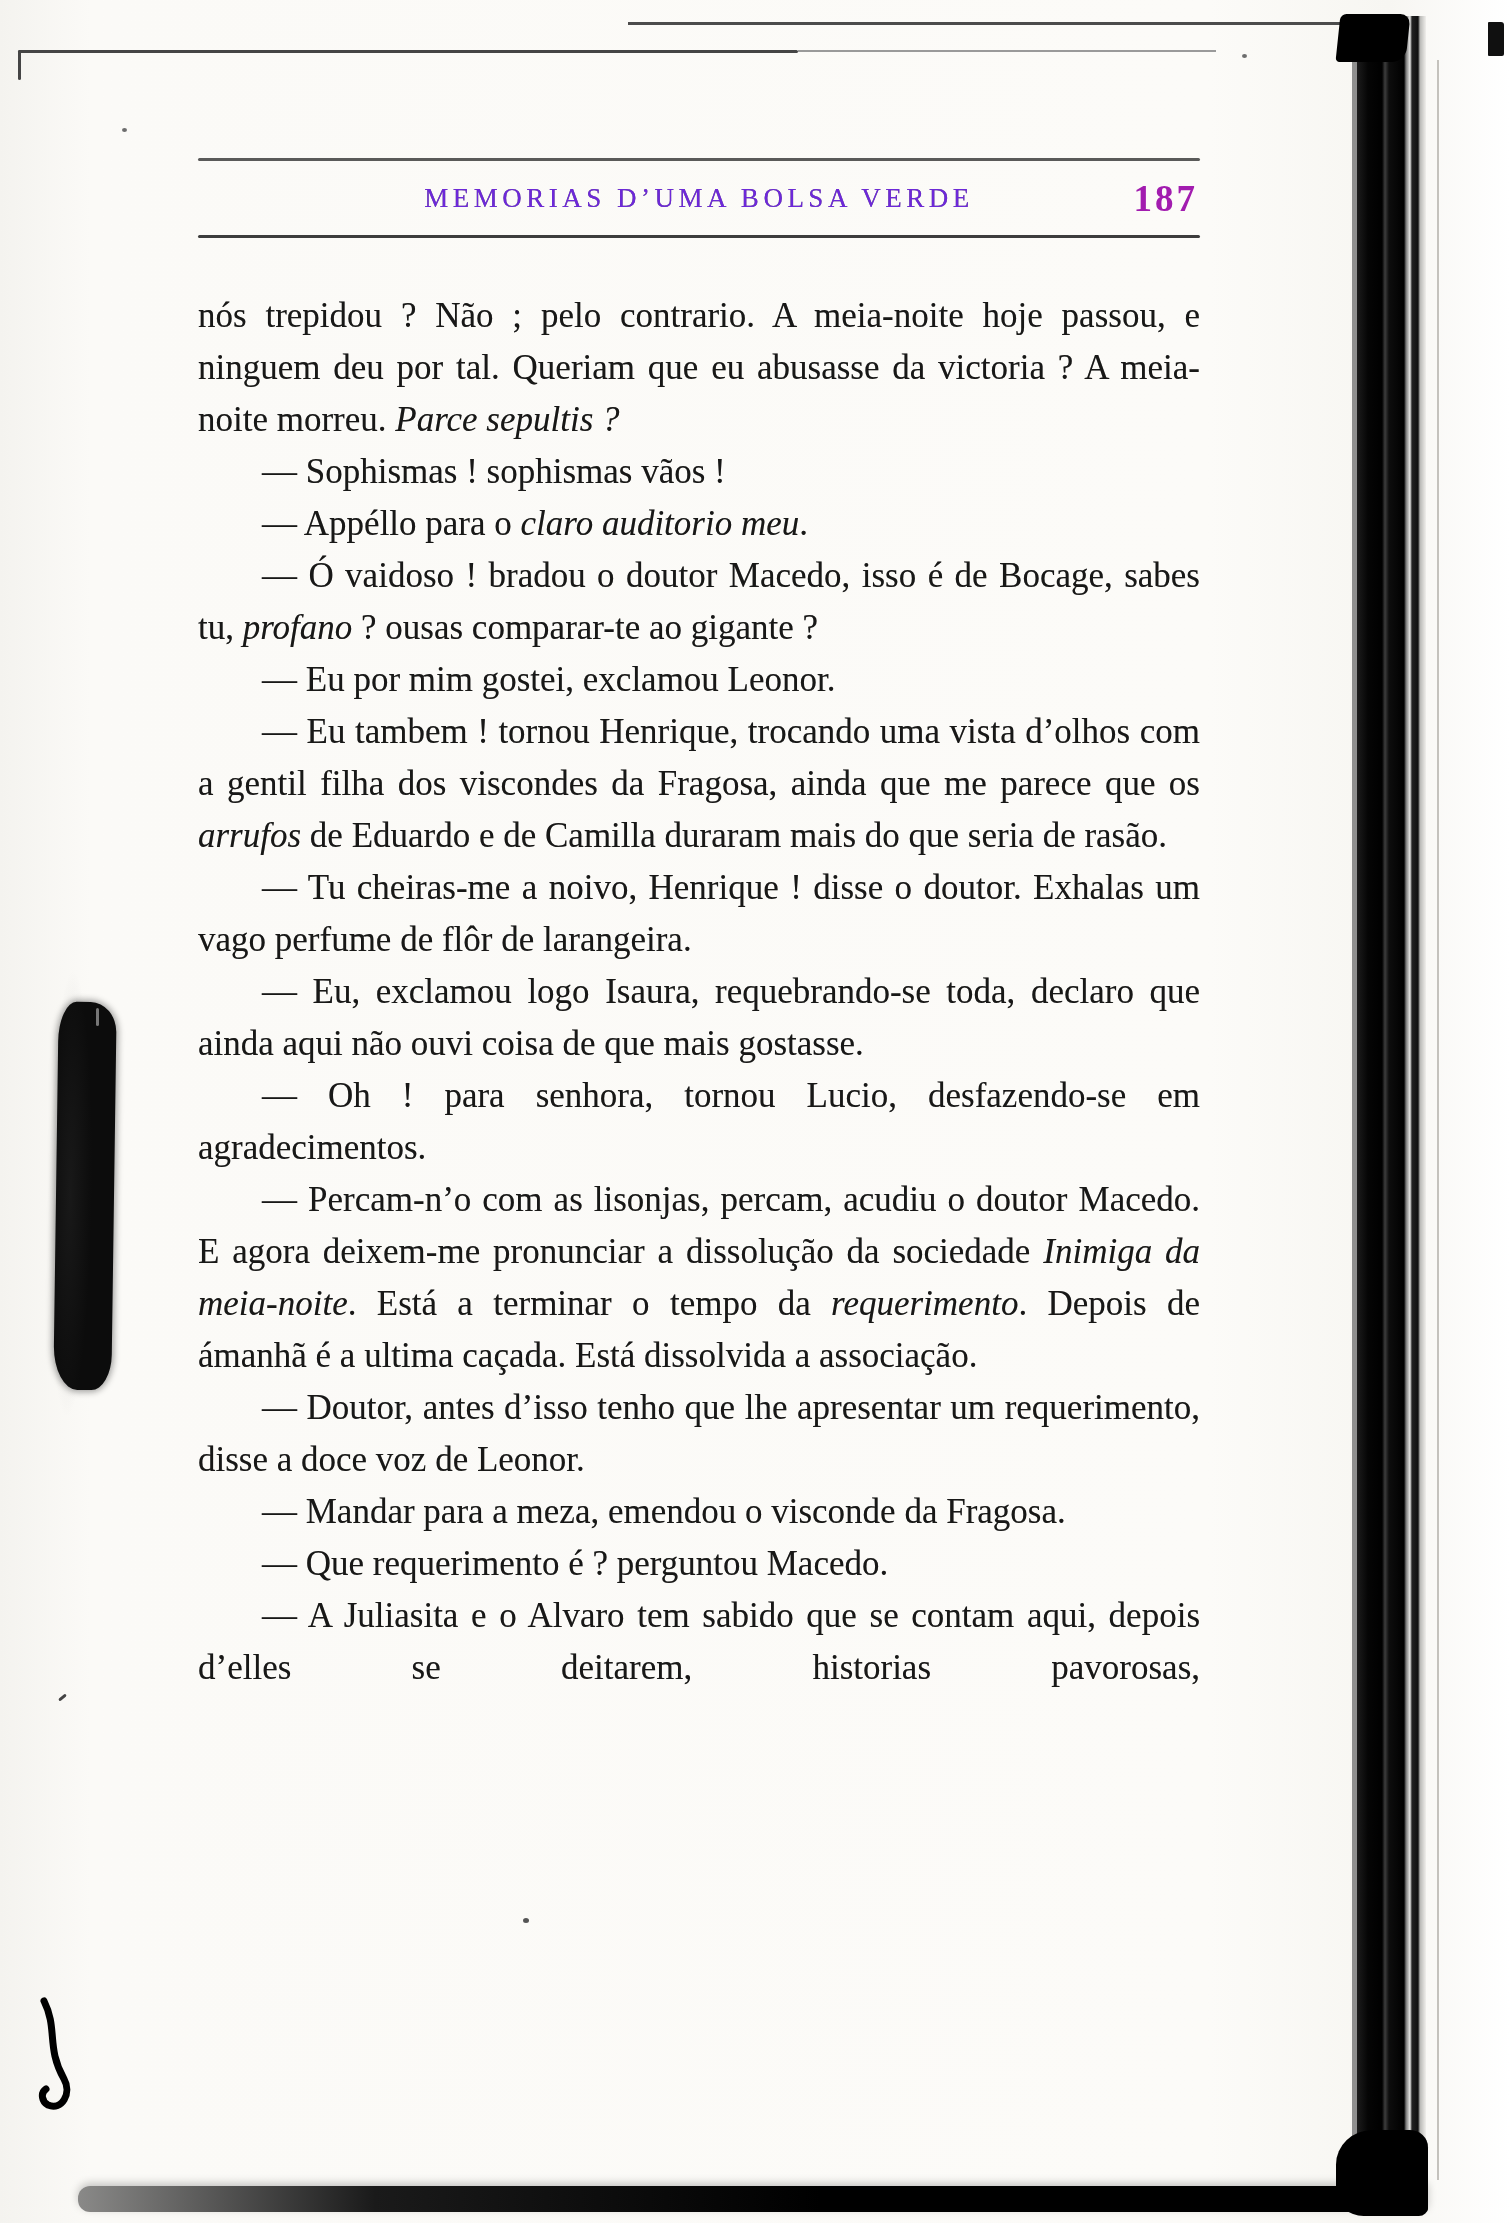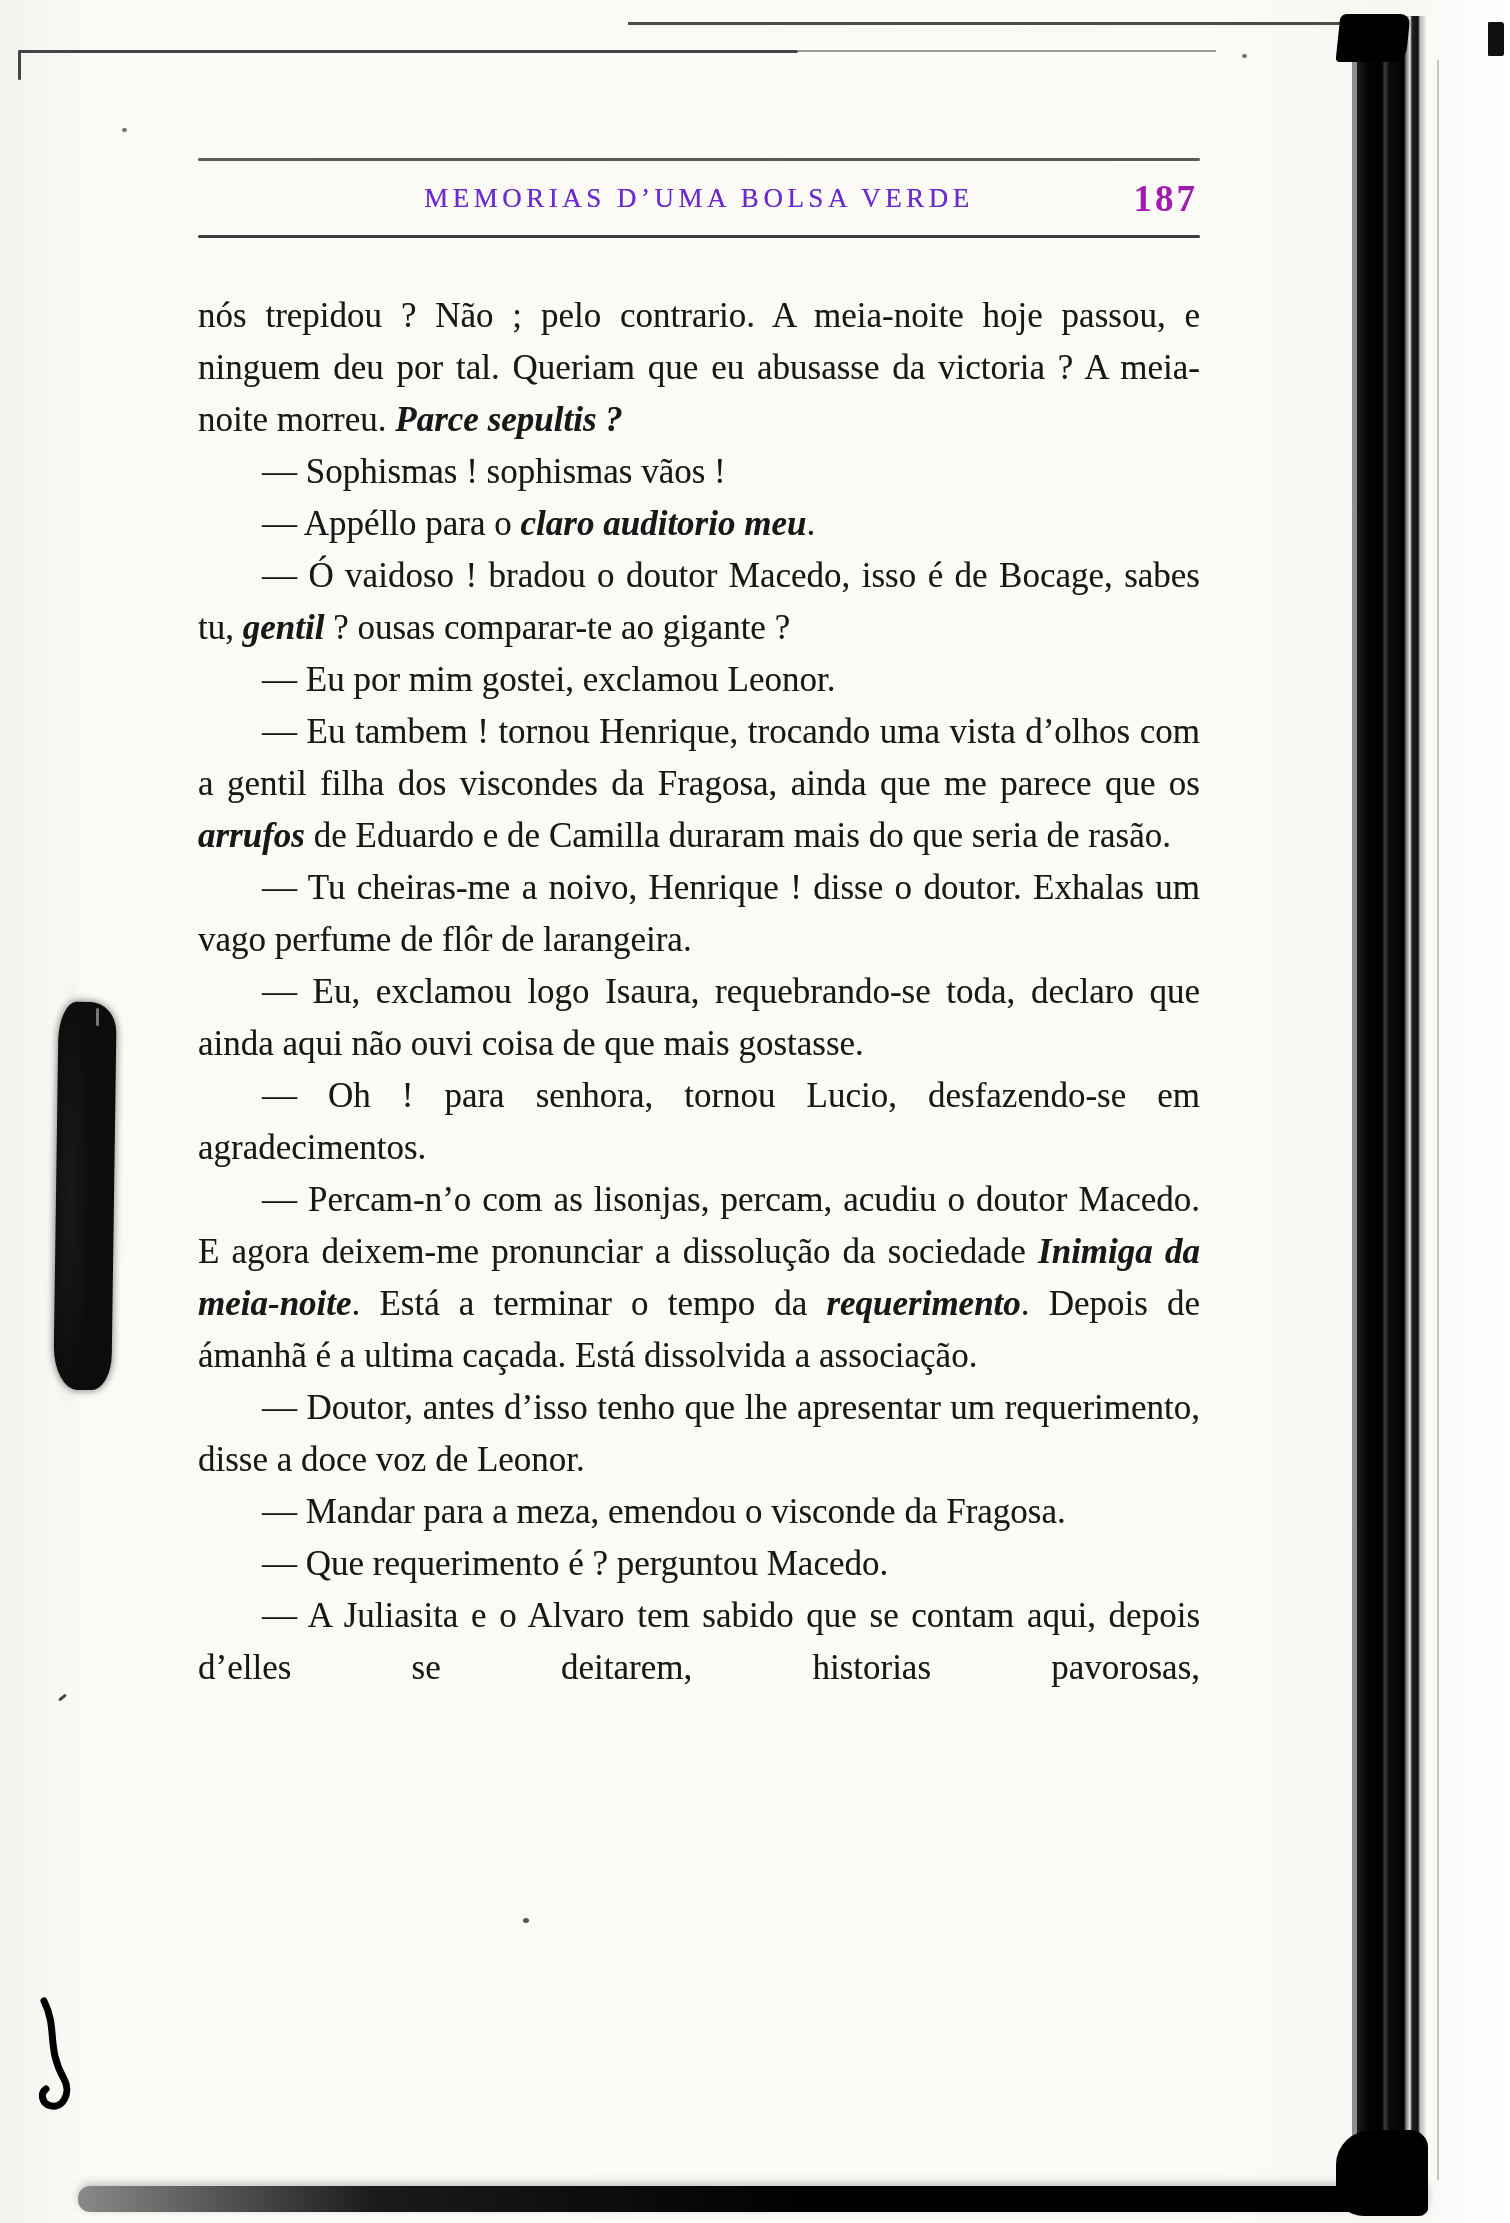--- a/index.html
+++ b/index.html
@@ -30,21 +30,21 @@
 
   
   .text-block {
     position: absolute; left: 198px; top: 290px; width: 1002px;
     font-size: 35px; line-height: 52px; text-align: justify;
     text-shadow: 0 0 0.5px rgba(0,0,0,.35);
   }
   .para { margin: 0; text-indent: 64px; }
   .para.noindent { text-indent: 0; }
   .para.justify-last { text-align-last: justify; }
-  .it { font-style: italic; font-weight: bold; }
+  .it { font-style: italic; }
 
   
   .artifact { position: absolute; }
 
   .frame-top-strong { left: 18px; top: 50px; width: 780px; height: 3px; background: #454545; border-radius: 2px; }
   .frame-top-strong::before { content: ""; position: absolute; left: 0; top: 0; width: 3px; height: 30px; background: #454545; border-radius: 2px; }
   .frame-top-faint { left: 798px; top: 50px; width: 418px; height: 2px; background: #9a9a9a; }
   .top-edge-line { left: 628px; top: 22px; width: 794px; height: 3px; background: #4c4c4c; }
 
   .gutter {
@@ -120,21 +120,21 @@
       <span class="title">MEMORIAS D’UMA BOLSA VERDE</span>
       <span class="pagenum">187</span>
     </div>
     <div class="rule"></div>
   </div>
 
   <div class="text-block">
       <p class="para noindent"><span>nós trepidou ? Não ; pelo contrario. A meia-noite hoje passou, e ninguem deu por tal. Queriam que eu abusasse da victoria ? A meia-noite morreu. </span><span class="it">Parce sepultis ?</span></p>
       <p class="para indent"><span>— Sophismas ! sophismas vãos !</span></p>
       <p class="para indent"><span>— Appéllo para o </span><span class="it">claro auditorio meu</span><span>.</span></p>
-      <p class="para indent"><span>— Ó vaidoso ! bradou o doutor Macedo, isso é de Bocage, sabes tu, </span><span class="it">gentil</span><span> ? ousas comparar-te ao gigante ?</span></p>
+      <p class="para indent"><span>— Ó vaidoso ! bradou o doutor Macedo, isso é de Bocage, sabes tu, </span><span class="it">profano</span><span> ? ousas comparar-te ao gigante ?</span></p>
       <p class="para indent"><span>— Eu por mim gostei, exclamou Leonor.</span></p>
       <p class="para indent"><span>— Eu tambem ! tornou Henrique, trocando uma vista d’olhos com a gentil filha dos viscondes da Fragosa, ainda que me parece que os </span><span class="it">arrufos</span><span> de Eduardo e de Camilla duraram mais do que seria de rasão.</span></p>
       <p class="para indent"><span>— Tu cheiras-me a noivo, Henrique ! disse o doutor. Exhalas um vago perfume de flôr de larangeira.</span></p>
       <p class="para indent"><span>— Eu, exclamou logo Isaura, requebrando-se toda, declaro que ainda aqui não ouvi coisa de que mais gostasse.</span></p>
       <p class="para indent"><span>— Oh ! para senhora, tornou Lucio, desfazendo-se em agradecimentos.</span></p>
       <p class="para indent"><span>— Percam-n’o com as lisonjas, percam, acudiu o doutor Macedo. E agora deixem-me pronunciar a dissolução da sociedade </span><span class="it">Inimiga da meia-noite</span><span>. Está a terminar o tempo da </span><span class="it">requerimento</span><span>. Depois de ámanhã é a ultima caçada. Está dissolvida a associação.</span></p>
       <p class="para indent"><span>— Doutor, antes d’isso tenho que lhe apresentar um requerimento, disse a doce voz de Leonor.</span></p>
       <p class="para indent"><span>— Mandar para a meza, emendou o visconde da Fragosa.</span></p>
       <p class="para indent"><span>— Que requerimento é ? perguntou Macedo.</span></p>
       <p class="para indent justify-last"><span>— A Juliasita e o Alvaro tem sabido que se contam aqui, depois d’elles se deitarem, historias pavorosas,</span></p>

